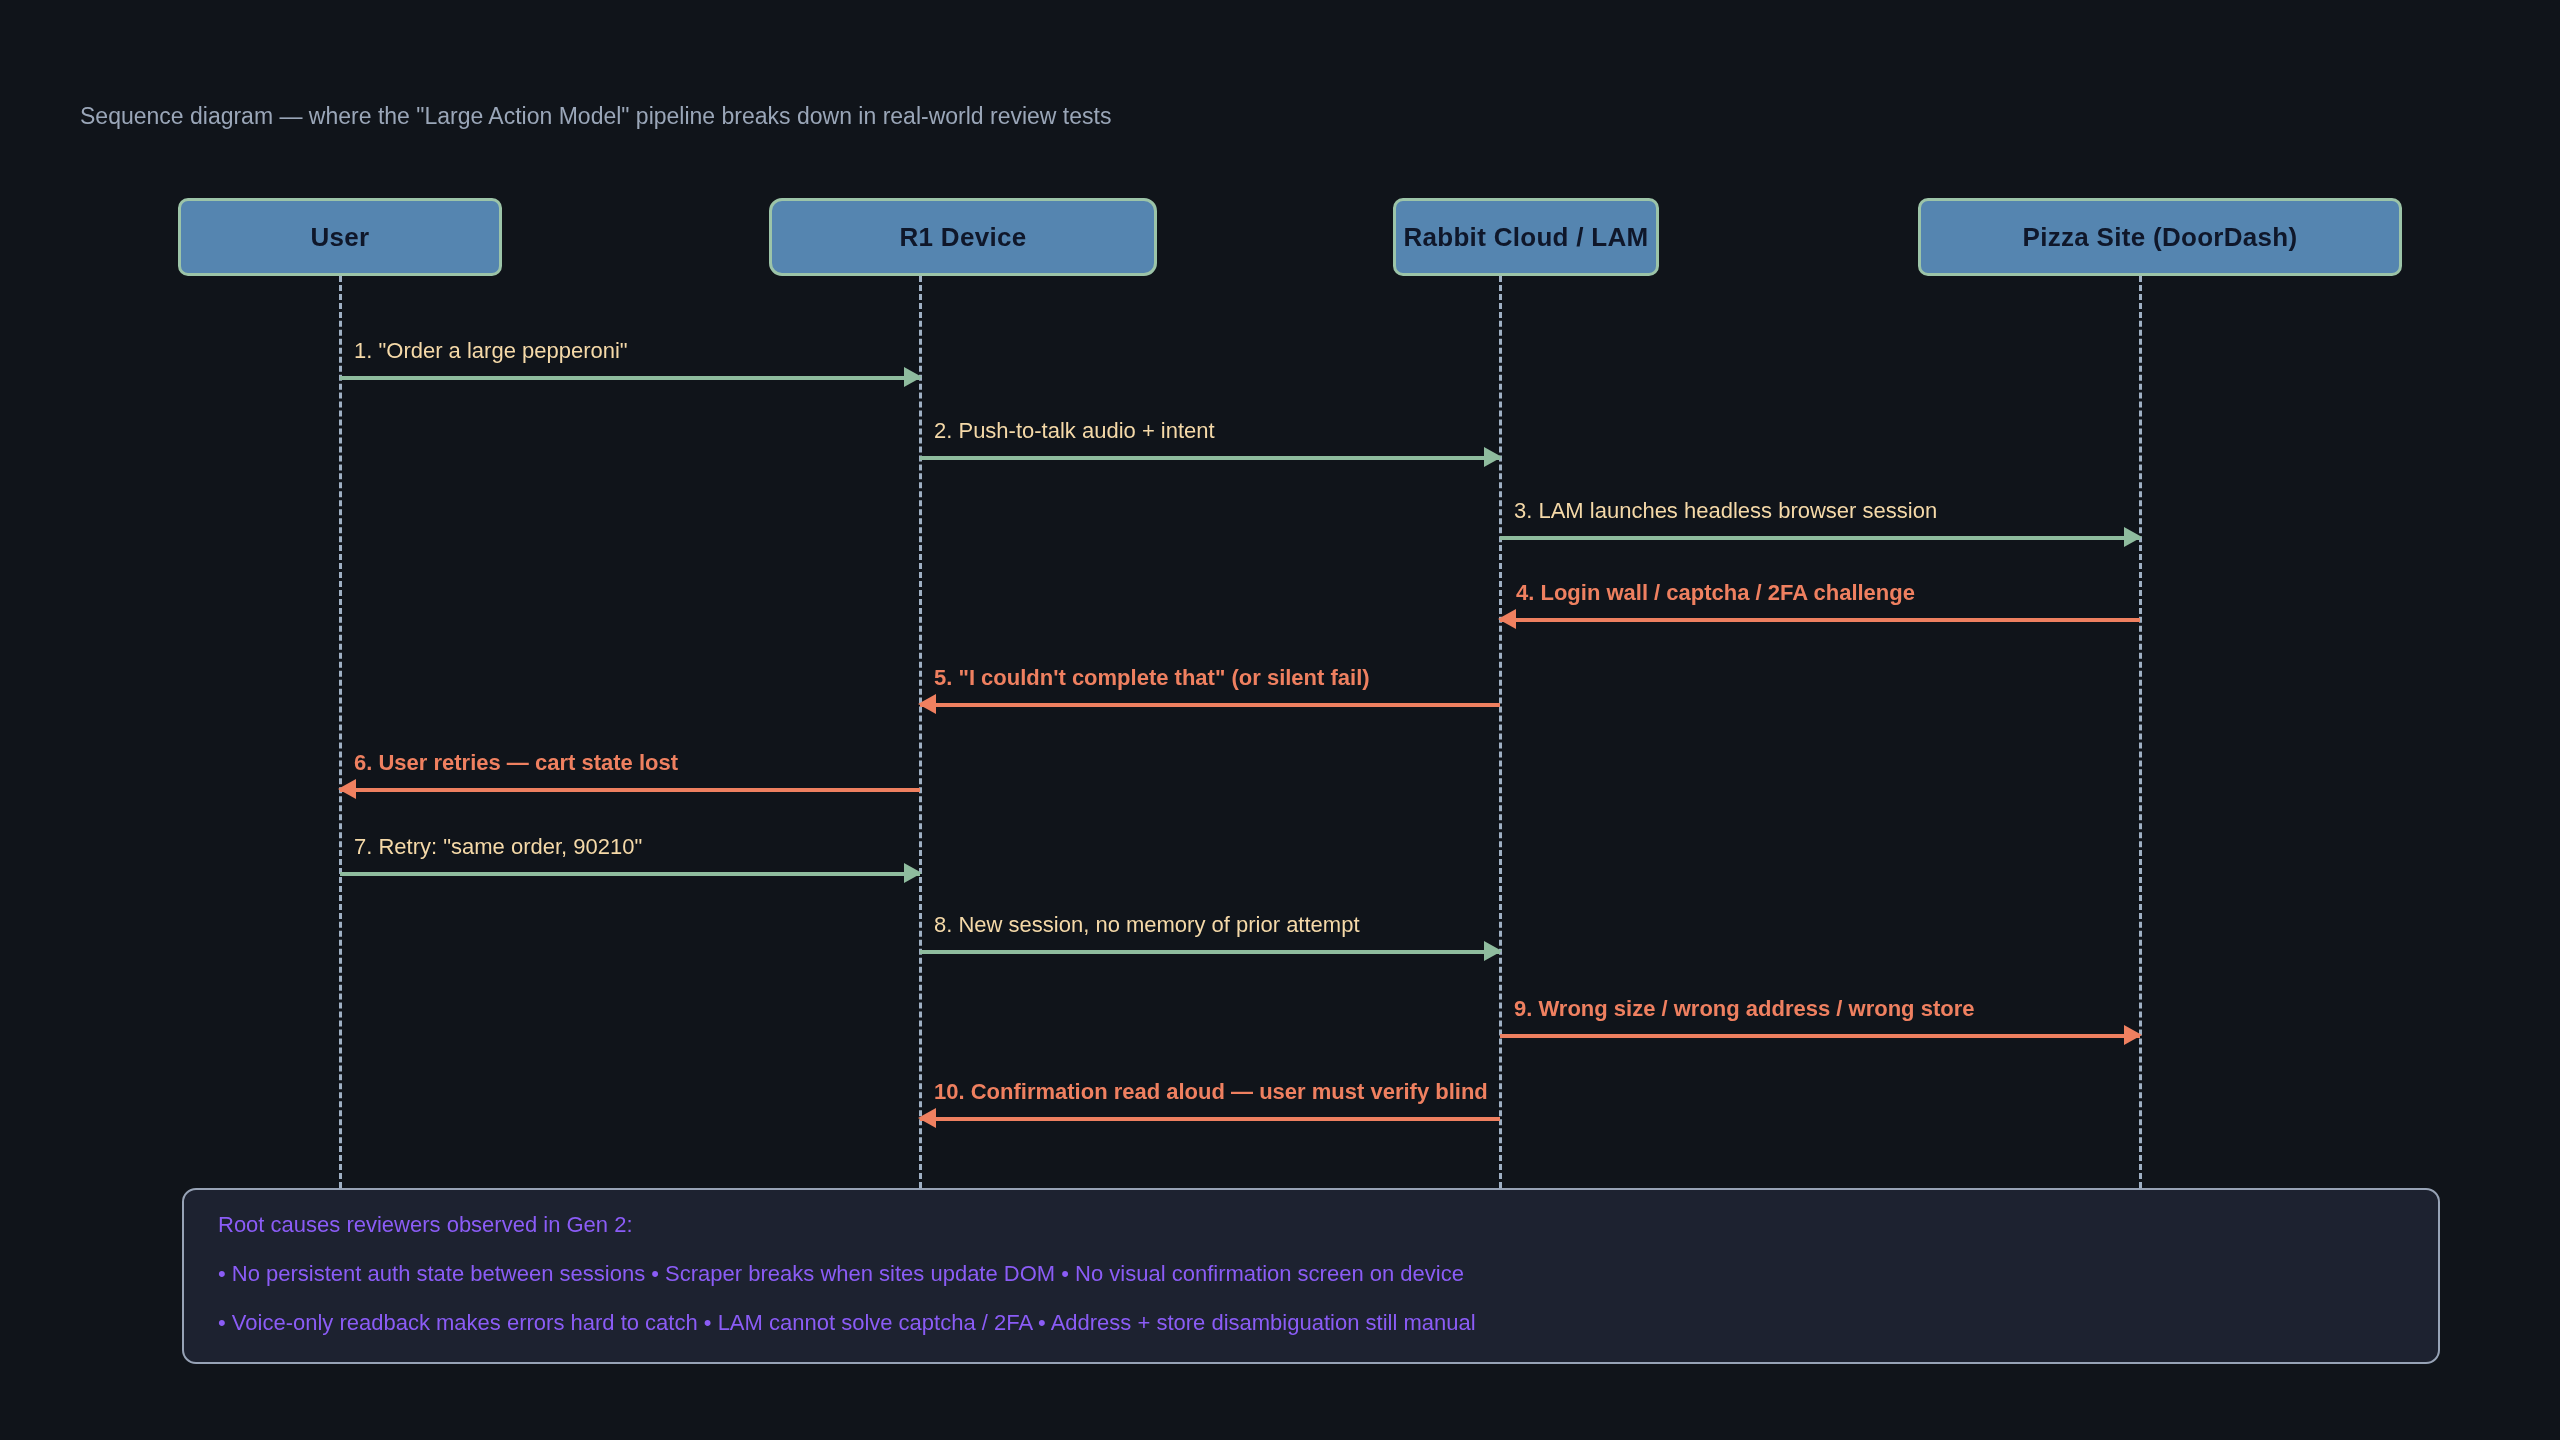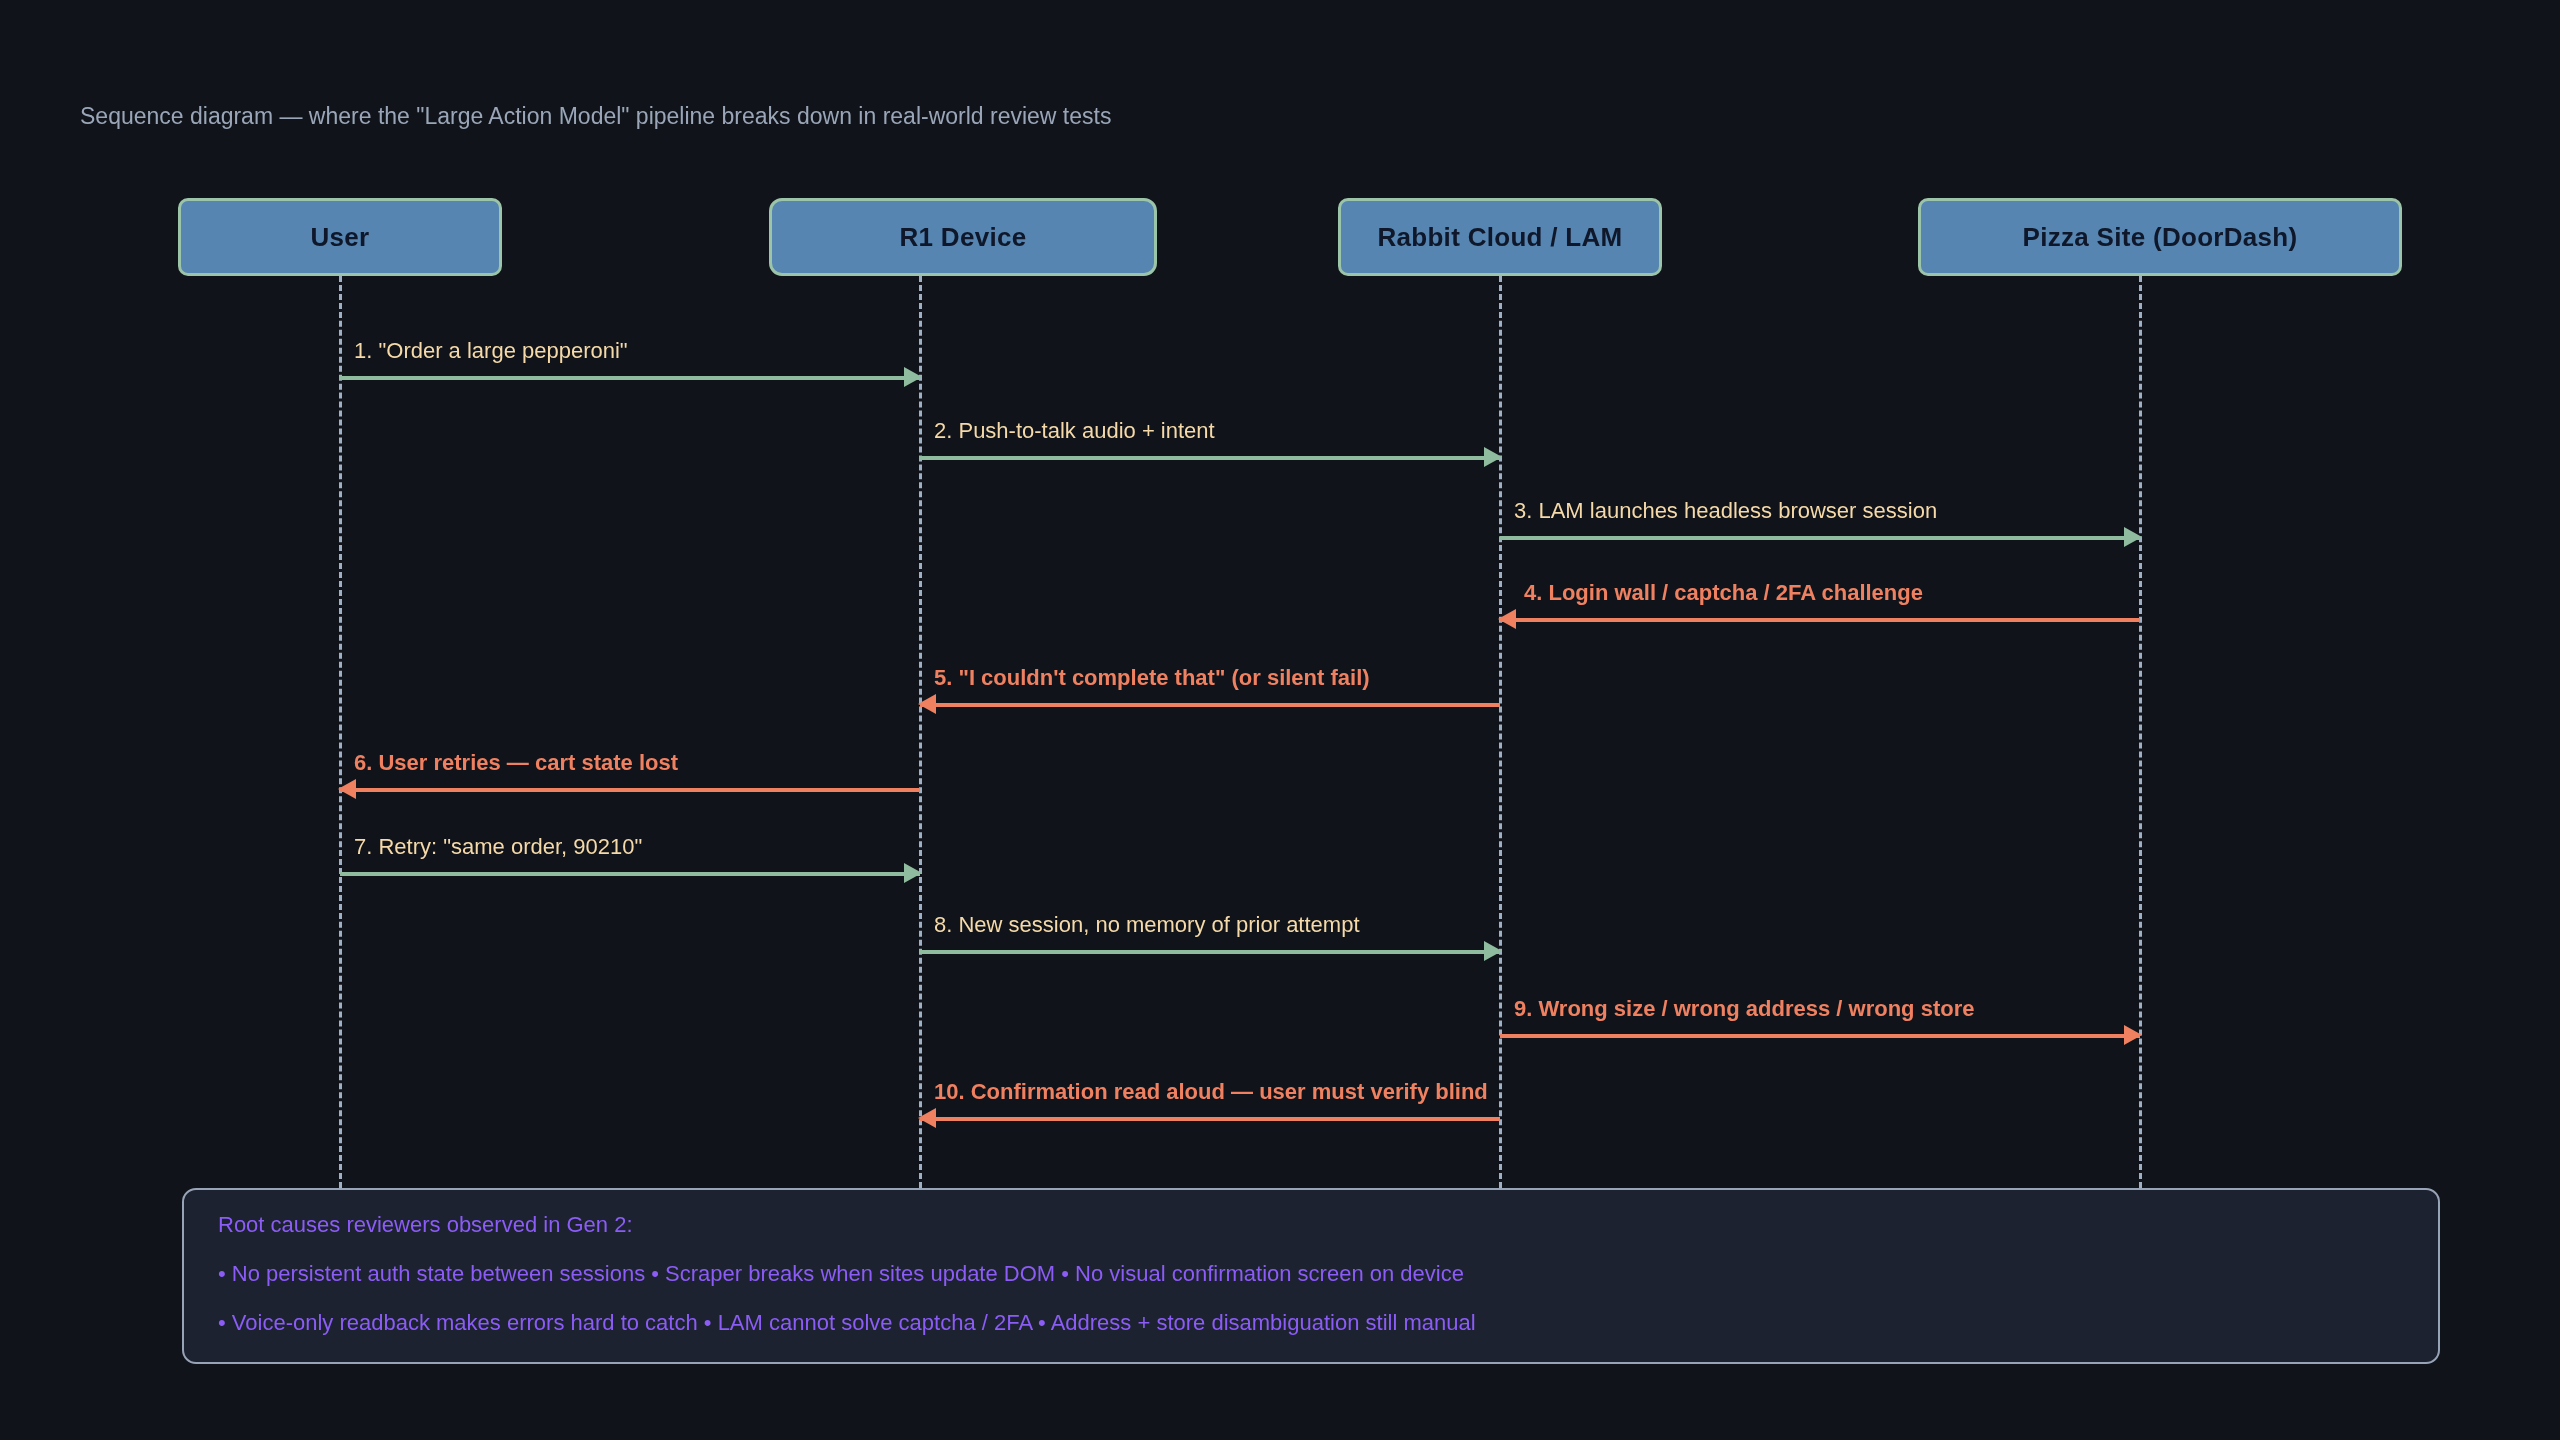--- a/index.html
+++ b/index.html
@@ -147,21 +147,21 @@
 
   <div class="page-subtitle">Sequence diagram — where the "Large Action Model" pipeline breaks down in real-world review tests</div>
 
   <div id="actor-boxes">
       <div class="actor-box" style="left: 178px; width: 324px;">
         <span class="actor-label">User</span>
       </div>
       <div class="actor-box" style="left: 769px; width: 388px; border-radius: 13px;">
         <span class="actor-label">R1 Device</span>
       </div>
-      <div class="actor-box" style="left: 1338px; width: 324px; align-items: center;">
+      <div class="actor-box" style="left: 1393px; width: 266px; align-items: center;">
         <span class="actor-label">Rabbit Cloud / LAM</span>
       </div>
       <div class="actor-box" style="left: 1918px; width: 484px; text-align: center;">
         <span class="actor-label">Pizza Site (DoorDash)</span>
       </div>
     </div>
   <div id="lifelines">
       <div class="lifeline" style="left: 339px;"></div>
       <div class="lifeline" style="left: 919px;"></div>
       <div class="lifeline" style="left: 1499px;"></div>
@@ -179,21 +179,21 @@
         <div class="msg-label" style="left: 14px;">2. Push-to-talk audio + intent</div>
       </div>
       <div class="msg normal" style="left: 1500px; top: 536px; width: 640px;">
         <div class="msg-line" style="width: 640px;"></div>
         <div class="arrowhead right"></div>
         <div class="msg-label" style="left: 14px;">3. LAM launches headless browser session</div>
       </div>
       <div class="msg error" style="left: 1500px; top: 618px; width: 640px;">
         <div class="msg-line" style="width: 640px;"></div>
         <div class="arrowhead left"></div>
-        <div class="msg-label" style="left: 24px; margin-top: 14px;">4. Login wall / captcha / 2FA challenge</div>
+        <div class="msg-label" style="left: 16px; margin-top: 14px;">4. Login wall / captcha / 2FA challenge</div>
       </div>
       <div class="msg error" style="left: 920px; top: 703px; width: 580px;">
         <div class="msg-line" style="width: 580px;"></div>
         <div class="arrowhead left"></div>
         <div class="msg-label" style="left: 14px;">5. "I couldn't complete that" (or silent fail)</div>
       </div>
       <div class="msg error" style="left: 340px; top: 788px; width: 580px;">
         <div class="msg-line" style="width: 580px;"></div>
         <div class="arrowhead left"></div>
         <div class="msg-label" style="left: 14px;">6. User retries — cart state lost</div>

